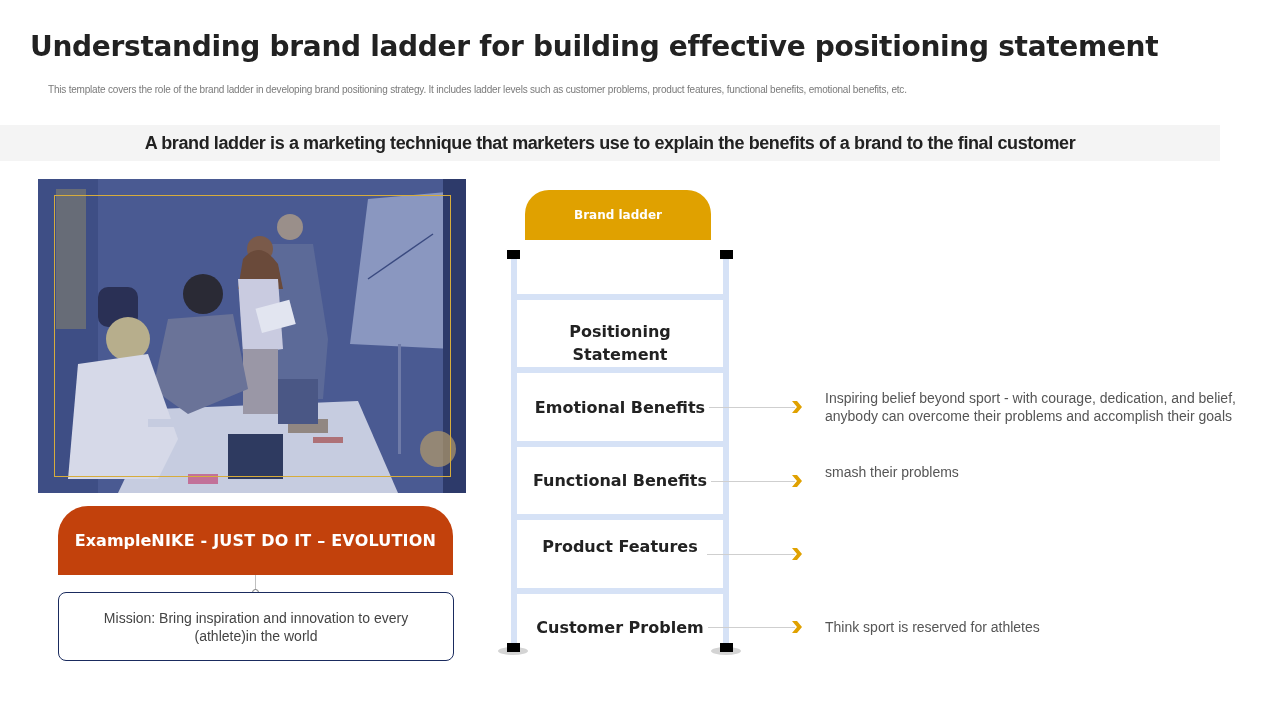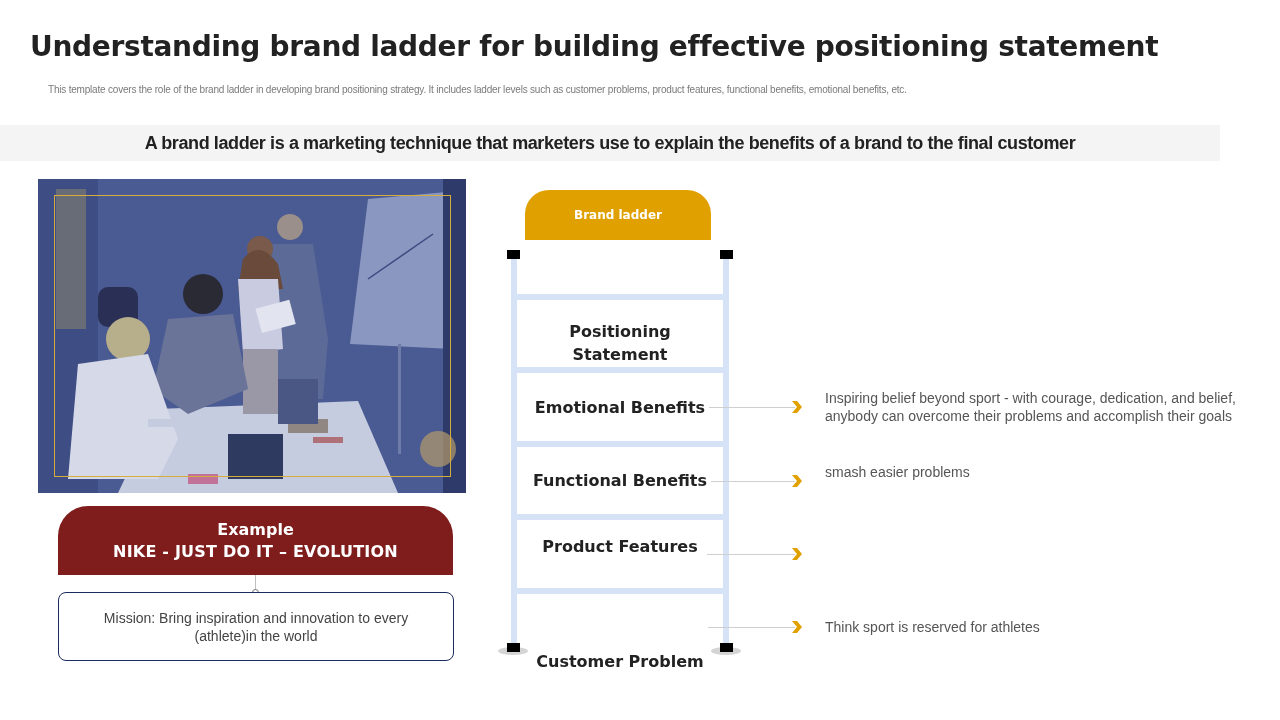--- a/index.html
+++ b/index.html
@@ -31,22 +31,22 @@
   }
   .photo svg { position: absolute; left: 0; top: 0; }
   .photo .frame {
     position: absolute; left: 16px; top: 16px; width: 397px; height: 282px;
     border: 1px solid #d6ac3c;
   }
 
   
   .example-head {
     position: absolute; left: 58px; top: 506px; width: 395px; height: 69px;
-    background: #7f1d1d; border-radius: 30px 30px 0 0;
-    display: flex; flex-direction: column; align-items: center; justify-content: center;
+    background: #c2410c; border-radius: 30px 30px 0 0;
+    display: flex; flex-direction: row; align-items: center; justify-content: center;
     color: #fff; font-family: "DejaVu Sans", sans-serif; font-weight: bold;
   }
   .example-head .l1 { font-size: 16px; line-height: 22px; }
   .example-head .l2 { font-size: 16px; line-height: 22px; letter-spacing: 0.2px; }
   .connector {
     position: absolute; left: 255px; top: 575px; width: 1px; height: 17px; background: #bfbfbf;
   }
   .connector-dot {
     position: absolute; left: 252px; top: 589px; width: 7px; height: 7px;
     border: 1px solid #777; border-radius: 50%; background: #fff;
@@ -183,21 +183,21 @@
 </div>
 <div class="step" style="top:373px; height:68px;">
   <span>Emotional Benefits</span>
 </div>
 <div class="step" style="top:447px; height:67px;">
   <span>Functional Benefits</span>
 </div>
 <div class="step" style="top:520px; height:52px;">
   <span>Product Features</span>
 </div>
-<div class="step" style="top:628px; height:66px;">
+<div class="step" style="top:594px; height:66px;">
   <span>Customer Problem</span>
 </div>
 
 <div class="hline" style="left:709px; top:407px; width:86px;"></div>
 <svg class="chev" style="left:790px; top:400px;" viewBox="0 0 14 14">
     <polygon points="2,1 7,1 12,7 7,13 2,13 7,7" fill="#e0a100"></polygon>
   </svg>
 
 <div class="hline" style="left:711px; top:481px; width:84px;"></div>
 <svg class="chev" style="left:790px; top:474px;" viewBox="0 0 14 14">
@@ -212,19 +212,19 @@
 <div class="hline" style="left:708px; top:627px; width:87px;"></div>
 <svg class="chev" style="left:790px; top:620px;" viewBox="0 0 14 14">
     <polygon points="2,1 7,1 12,7 7,13 2,13 7,7" fill="#e0a100"></polygon>
   </svg>
 
 <div class="desc" style="top:389px;">
   <div>Inspiring belief beyond sport - with courage, dedication, and belief,</div>
   <div>anybody can overcome their problems and accomplish their goals</div>
 </div>
 <div class="desc" style="top:463px;">
-  <div>smash easier problems</div>
+  <div>smash their problems</div>
 </div>
 <div class="desc" style="top:536px;">
 </div>
 <div class="desc" style="top:618px;">
   <div>Think sport is reserved for athletes</div>
 </div>
 
 </body></html>

